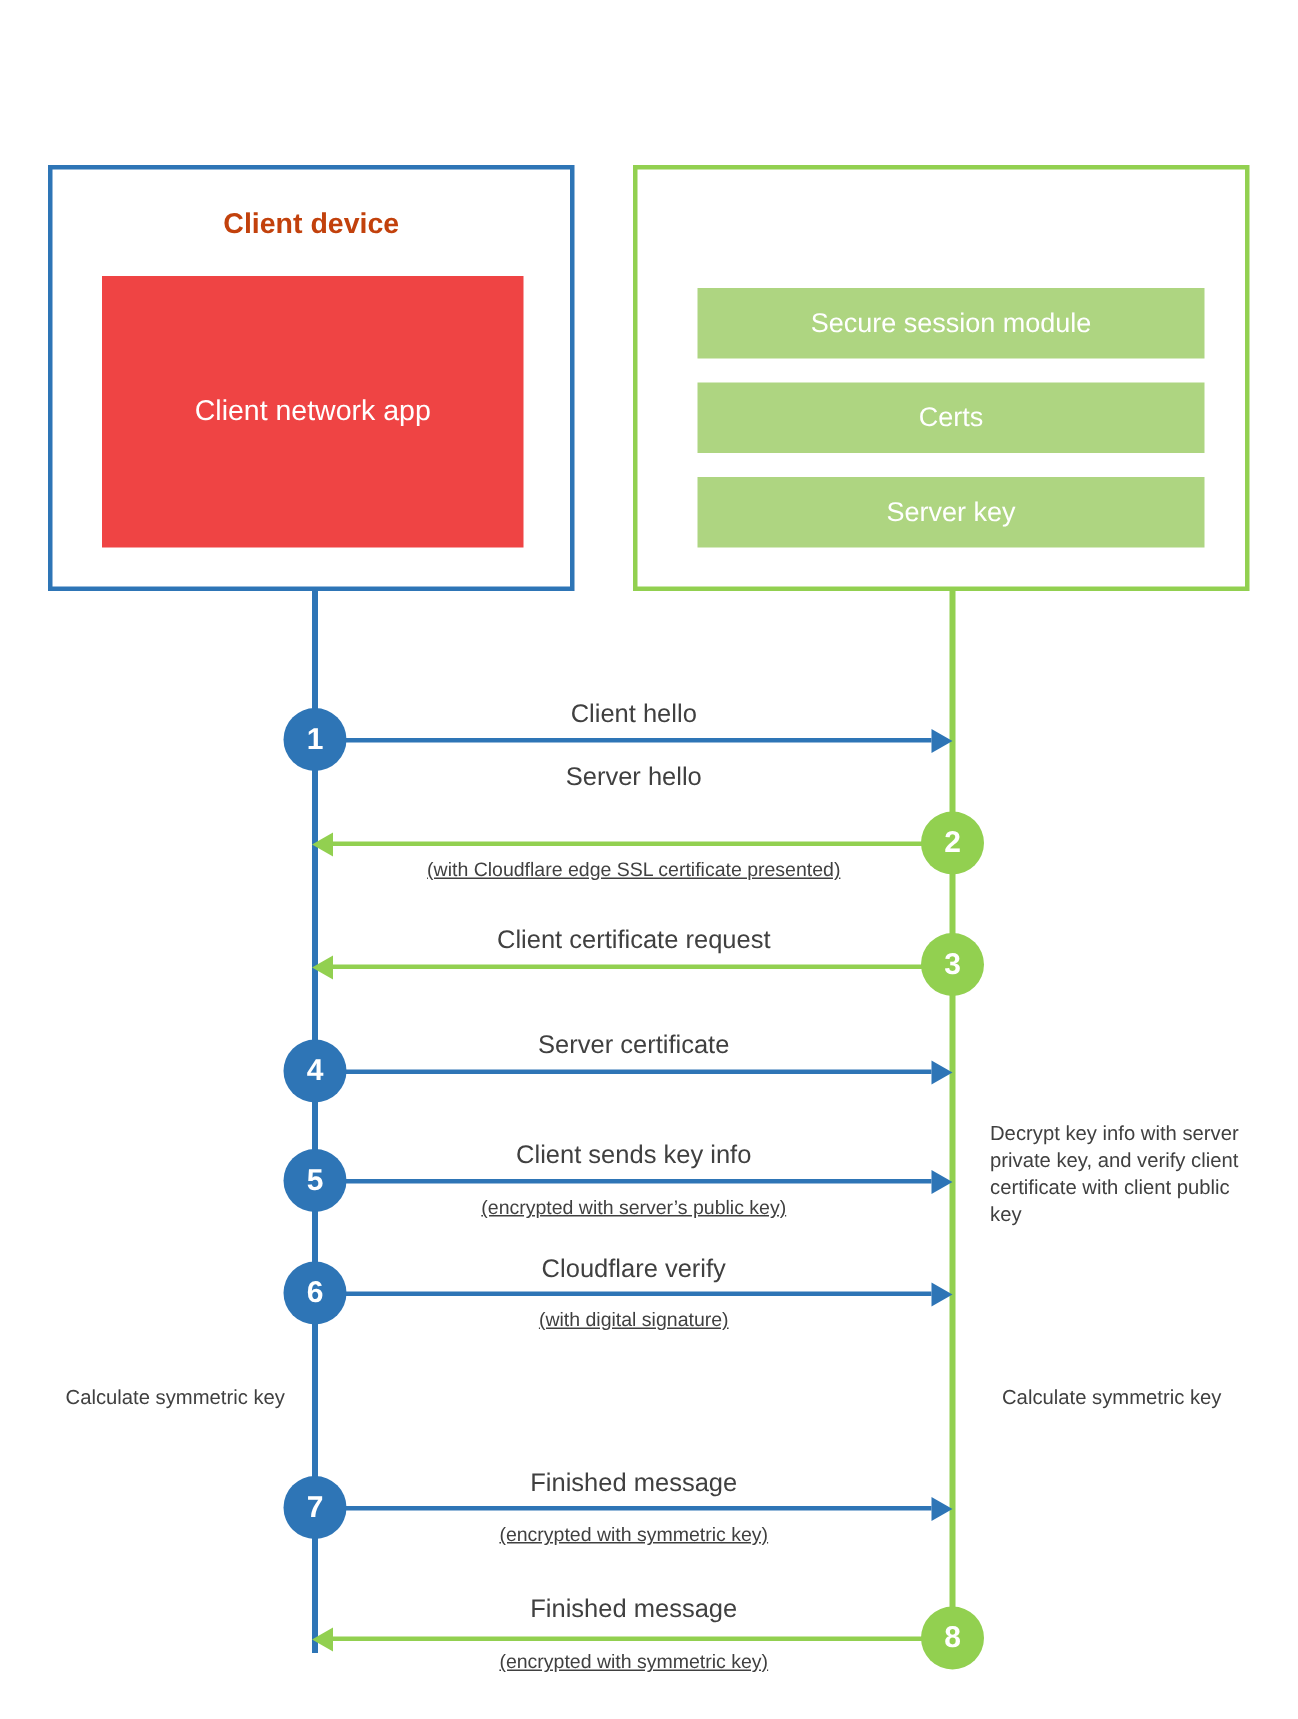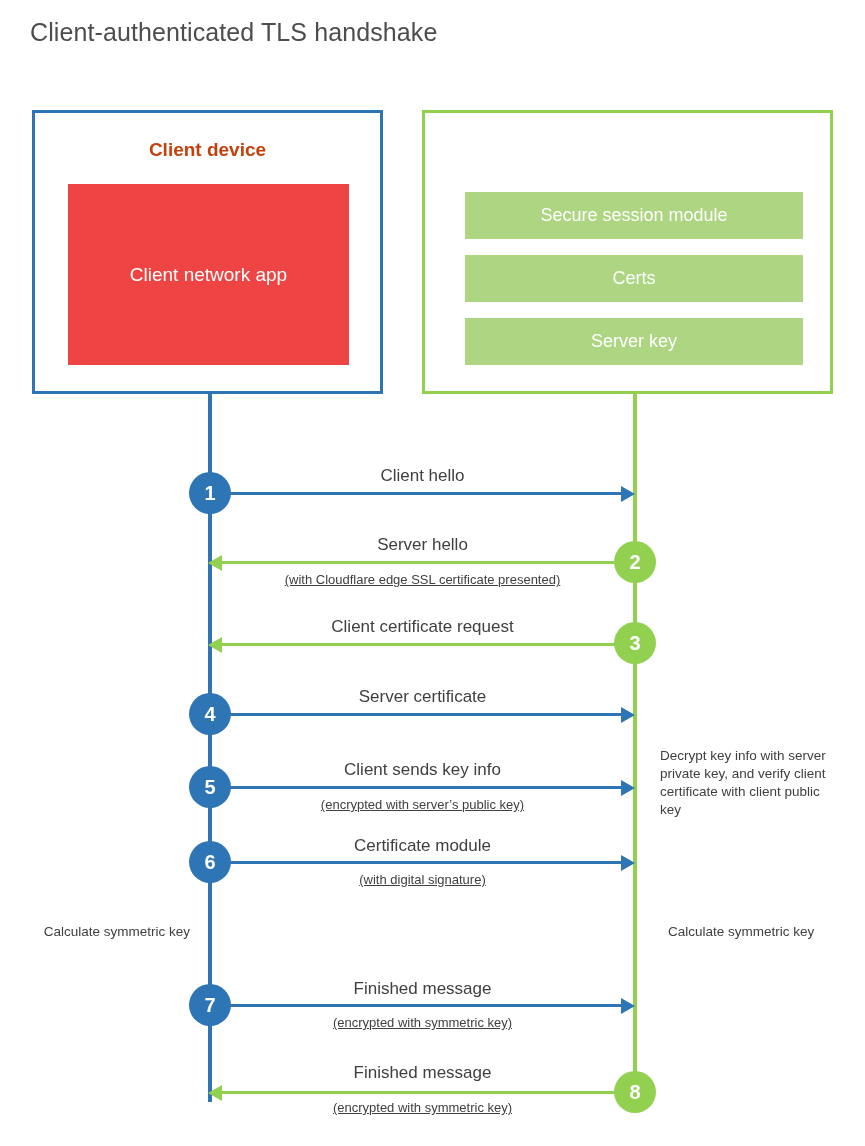--- a/index.html
+++ b/index.html
@@ -193,21 +193,20 @@
     top: 747px;
     width: 180px;
     text-align: left;
   }
 </style>
 </head>
 <body>
 
 <div id="diagram-root">
 
-  <div class="page-title">Client-authenticated TLS handshake</div>
 
   <div class="party-box client">
     <div class="party-title">Client device</div>
     <div class="client-app-rect">
       <div class="client-app-label">Client network app</div>
     </div>
   </div>
 
   <div class="party-box server">
     <div class="server-bar b0">Secure session module</div>
@@ -216,21 +215,21 @@
   </div>
 
   <div class="lifeline client"></div>
   <div class="lifeline server"></div>
 
   <div class="msg-label" style="left:210px; top:466px; width:425px;">Client hello</div>
   <div class="msg-arrow-line to-server" style="left:210px; top:492px; width:411px;"></div>
   <div class="msg-arrow-head to-server" style="left:621px; top:485.5px;"></div>
   <div class="step-badge blue" style="left:189px; top:472px;">1</div>
 
-  <div class="msg-label" style="left:210px; top:535px; width:425px;">Server hello</div>
+  <div class="msg-label" style="left:210px; top:508px; width:425px;">Server hello</div>
   <div class="msg-arrow-line to-client" style="left:222px; top:561px; width:411px;"></div>
   <div class="msg-arrow-head to-client" style="left:208px; top:554.5px;"></div>
   <div class="msg-sublabel" style="left:210px; top:572px; width:425px;">(with Cloudflare edge SSL certificate presented)</div>
   <div class="step-badge green" style="left:614px; top:541px;">2</div>
 
   <div class="msg-label" style="left:210px; top:617px; width:425px;">Client certificate request</div>
   <div class="msg-arrow-line to-client" style="left:222px; top:643px; width:411px;"></div>
   <div class="msg-arrow-head to-client" style="left:208px; top:636.5px;"></div>
   <div class="step-badge green" style="left:614px; top:622px;">3</div>
 
@@ -238,21 +237,21 @@
   <div class="msg-arrow-line to-server" style="left:210px; top:713px; width:411px;"></div>
   <div class="msg-arrow-head to-server" style="left:621px; top:706.5px;"></div>
   <div class="step-badge blue" style="left:189px; top:693px;">4</div>
 
   <div class="msg-label" style="left:210px; top:760px; width:425px;">Client sends key info</div>
   <div class="msg-arrow-line to-server" style="left:210px; top:786px; width:411px;"></div>
   <div class="msg-arrow-head to-server" style="left:621px; top:779.5px;"></div>
   <div class="msg-sublabel" style="left:210px; top:797px; width:425px;">(encrypted with server’s public key)</div>
   <div class="step-badge blue" style="left:189px; top:766px;">5</div>
 
-  <div class="msg-label" style="left:210px; top:836px; width:425px;">Certificate module</div>
+  <div class="msg-label" style="left:210px; top:836px; width:425px;">Cloudflare verify</div>
   <div class="msg-arrow-line to-server" style="left:210px; top:861px; width:411px;"></div>
   <div class="msg-arrow-head to-server" style="left:621px; top:854.5px;"></div>
   <div class="msg-sublabel" style="left:210px; top:872px; width:425px;">(with digital signature)</div>
   <div class="step-badge blue" style="left:189px; top:841px;">6</div>
 
   <div class="msg-label" style="left:210px; top:979px; width:425px;">Finished message</div>
   <div class="msg-arrow-line to-server" style="left:210px; top:1004px; width:411px;"></div>
   <div class="msg-arrow-head to-server" style="left:621px; top:997.5px;"></div>
   <div class="msg-sublabel" style="left:210px; top:1015px; width:425px;">(encrypted with symmetric key)</div>
   <div class="step-badge blue" style="left:189px; top:984px;">7</div>

